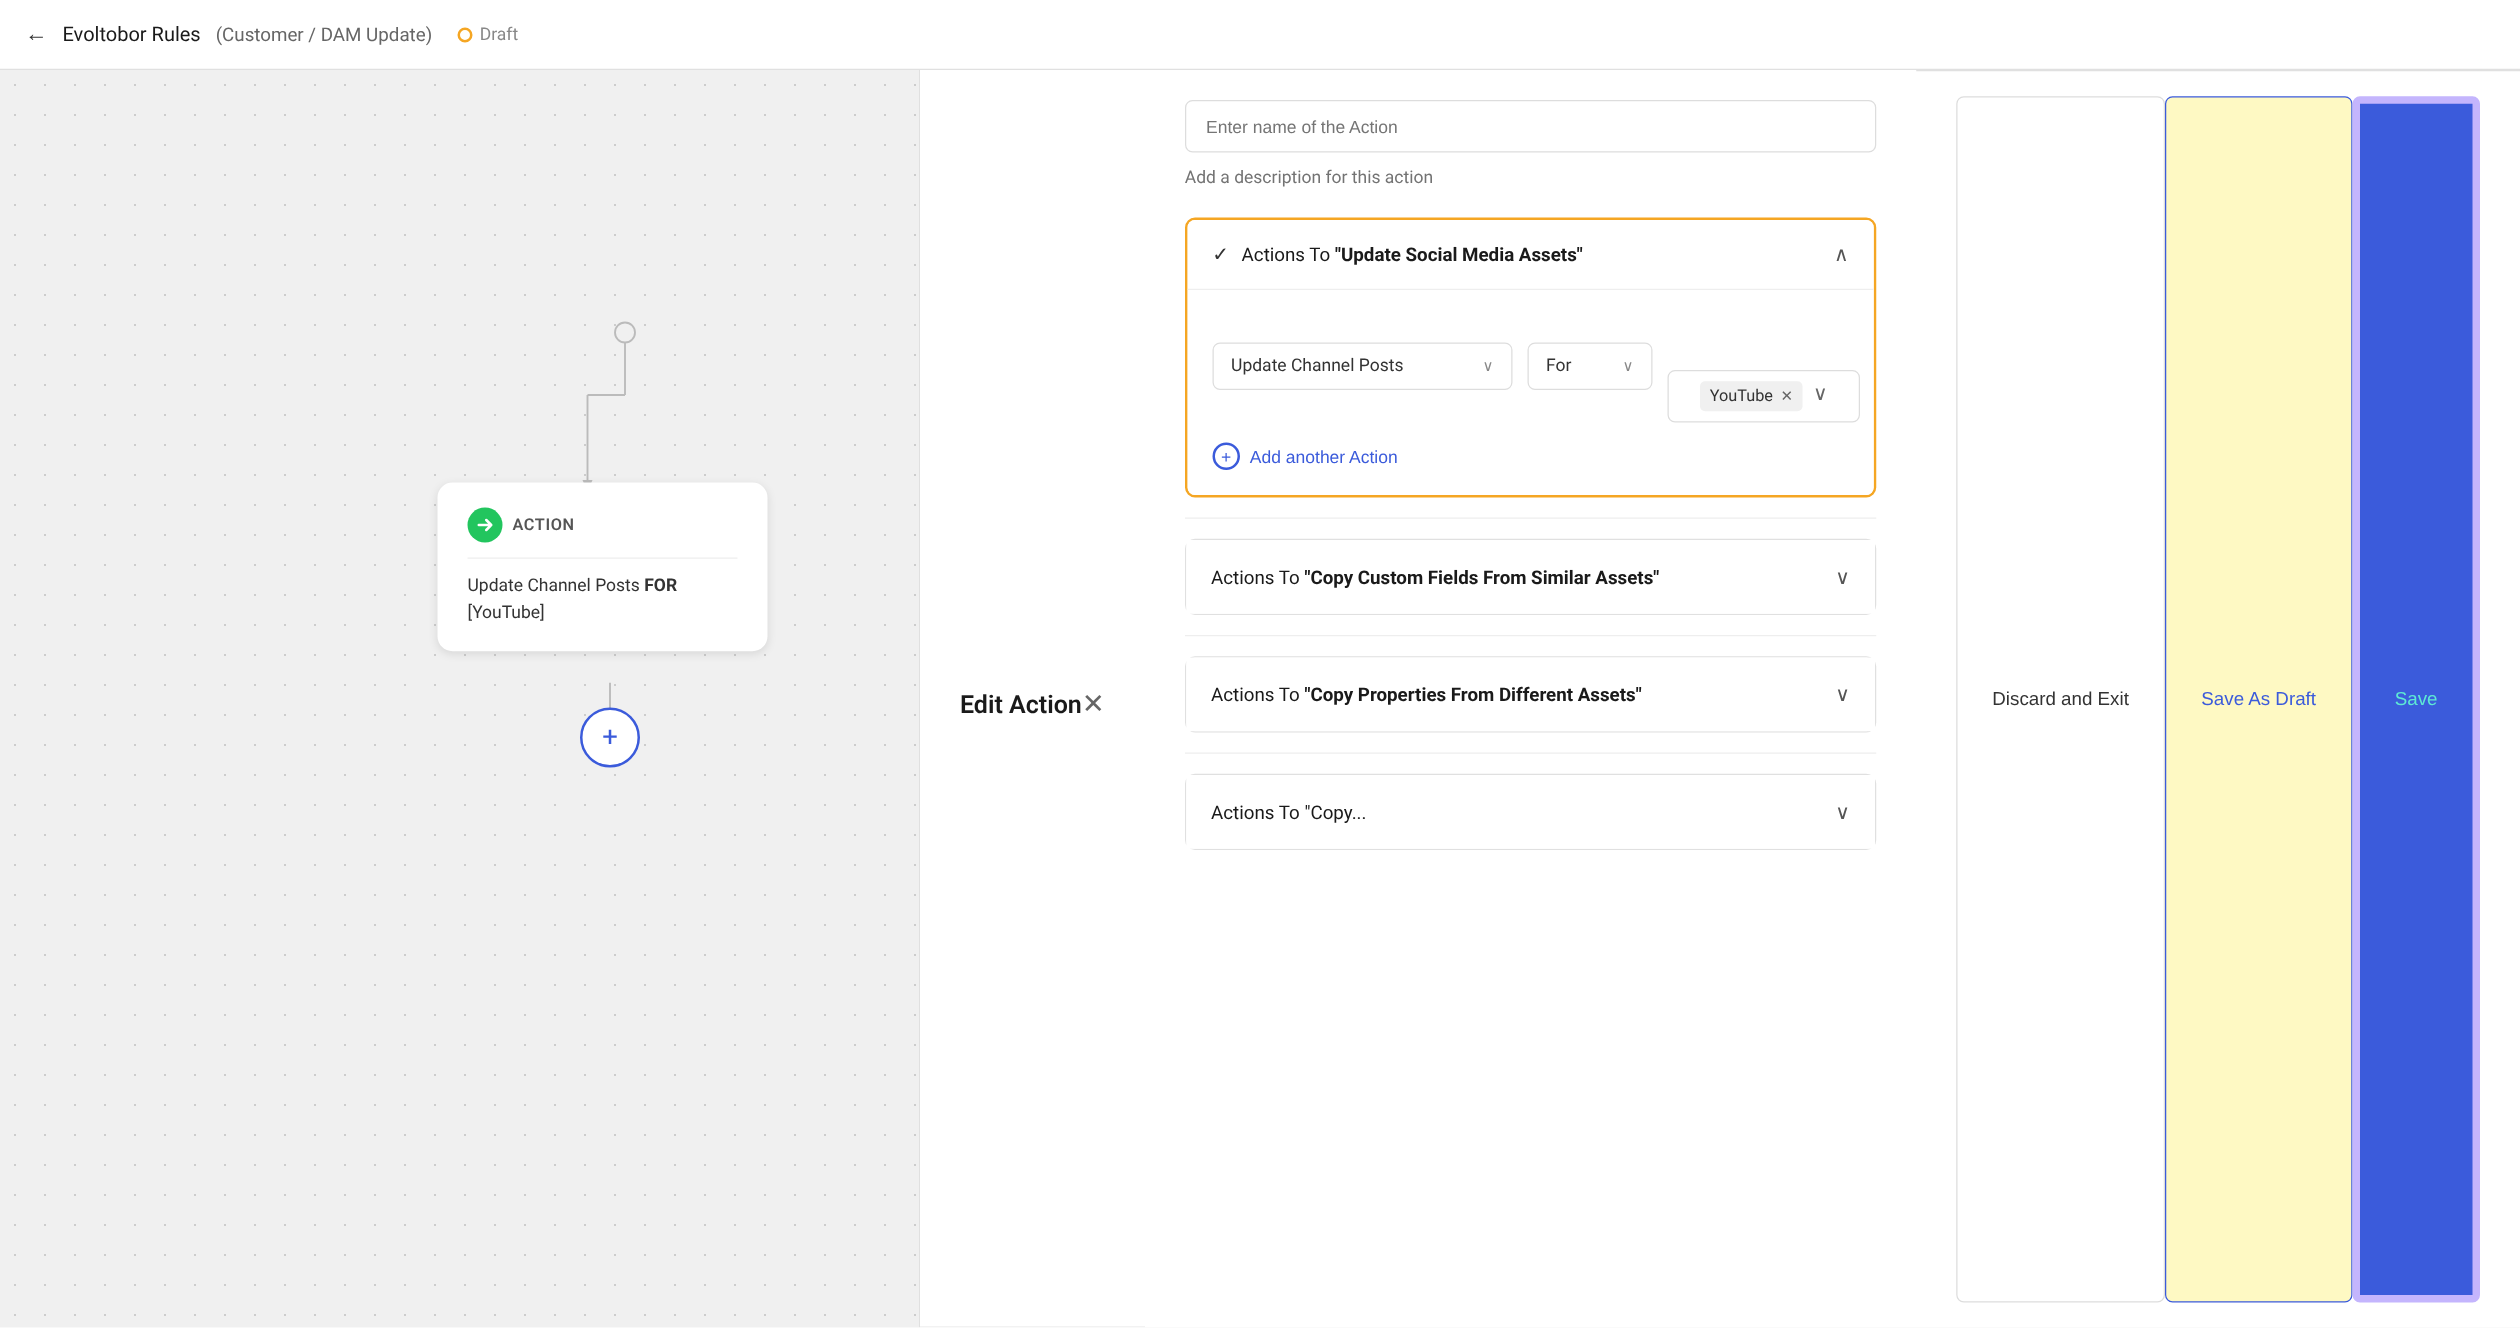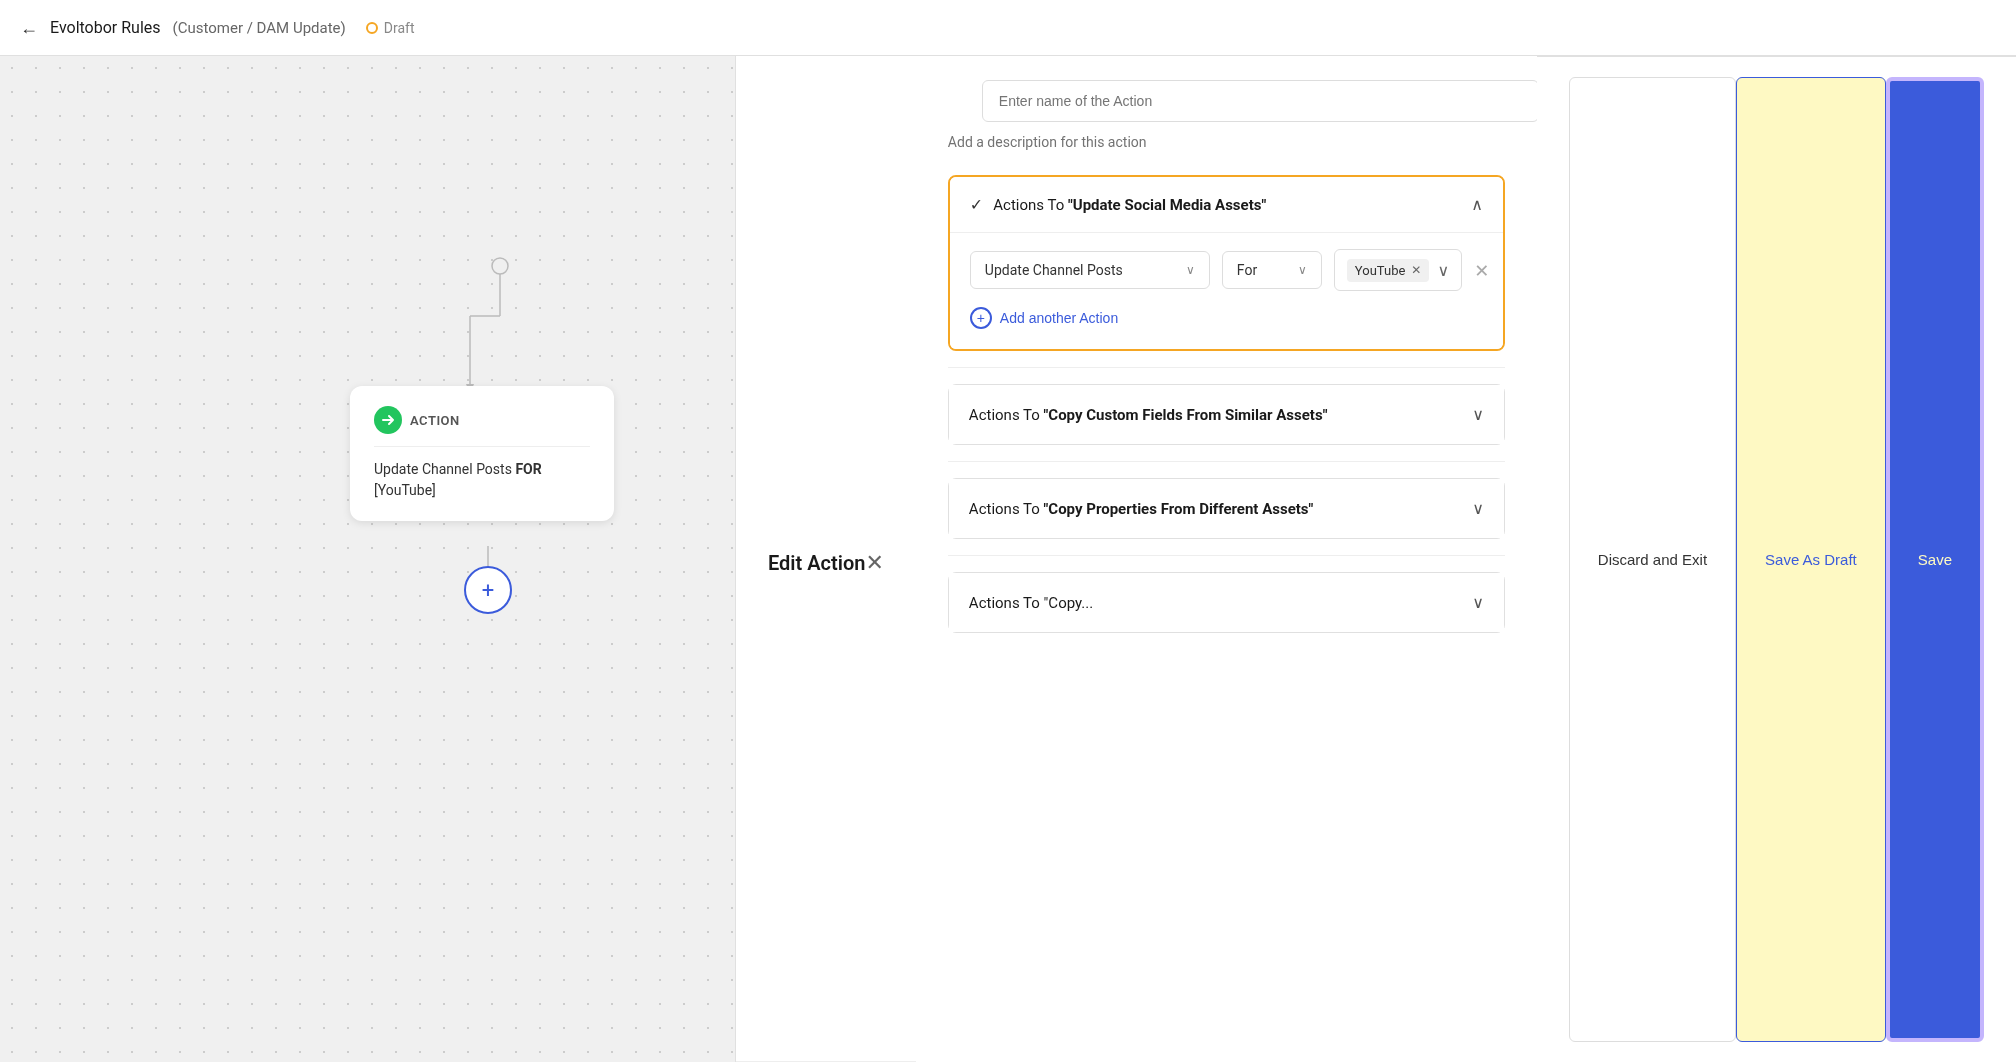--- a/index.html
+++ b/index.html
@@ -181,21 +181,20 @@
       font-size: 16px;
     }
     .name-input {
       width: 100%;
       padding: 12px 16px;
       border: 1px solid #ddd;
       border-radius: 6px;
       font-size: 14px;
       color: #8b5cf6;
       outline: none;
-      margin-left: 34px;
     }
     .add-description-link {
       color: #737373;
       font-size: 14px;
       cursor: pointer;
       margin-top: 12px;
       display: inline-block;
       text-decoration: none;
     }
 
@@ -277,27 +276,27 @@
       border: 1px solid #ddd;
       border-radius: 6px;
       flex: 0 0 100px;
       display: flex;
       align-items: center;
       justify-content: space-between;
     }
 
     .tags-input {
       flex: 1;
-      padding: 8px 12px;
+      padding: 8px 25px;
       border: 1px solid #ddd;
       border-radius: 6px;
       display: flex;
-      align-items: center;
       gap: 8px;
       min-height: 42px;
+      margin-top: 48px;
     }
     .tag {
       background: #f0f0f0;
       border-radius: 4px;
       padding: 4px 8px;
       font-size: 13px;
       color: #333;
       display: flex;
       align-items: center;
       gap: 6px;
@@ -380,22 +379,22 @@
       background: #fff;
       color: #333;
     }
     .btn-secondary {
       border: 1px solid #3b5bdb;
       background: #fef9c3;
       color: #3b5bdb;
     }
     .btn-primary {
       background: #3b5bdb;
-      color: #fef9c3;
-      border: 4px solid #c4b5fd;
+      color: #5eead4;
+      border: 6px solid #c4b5fd;
     }
 
     .divider {
       border: none;
       border-top: 1px solid #eee;
       margin: 4px 0 16px 0;
     }
   </style>
 </head>
 <body>

